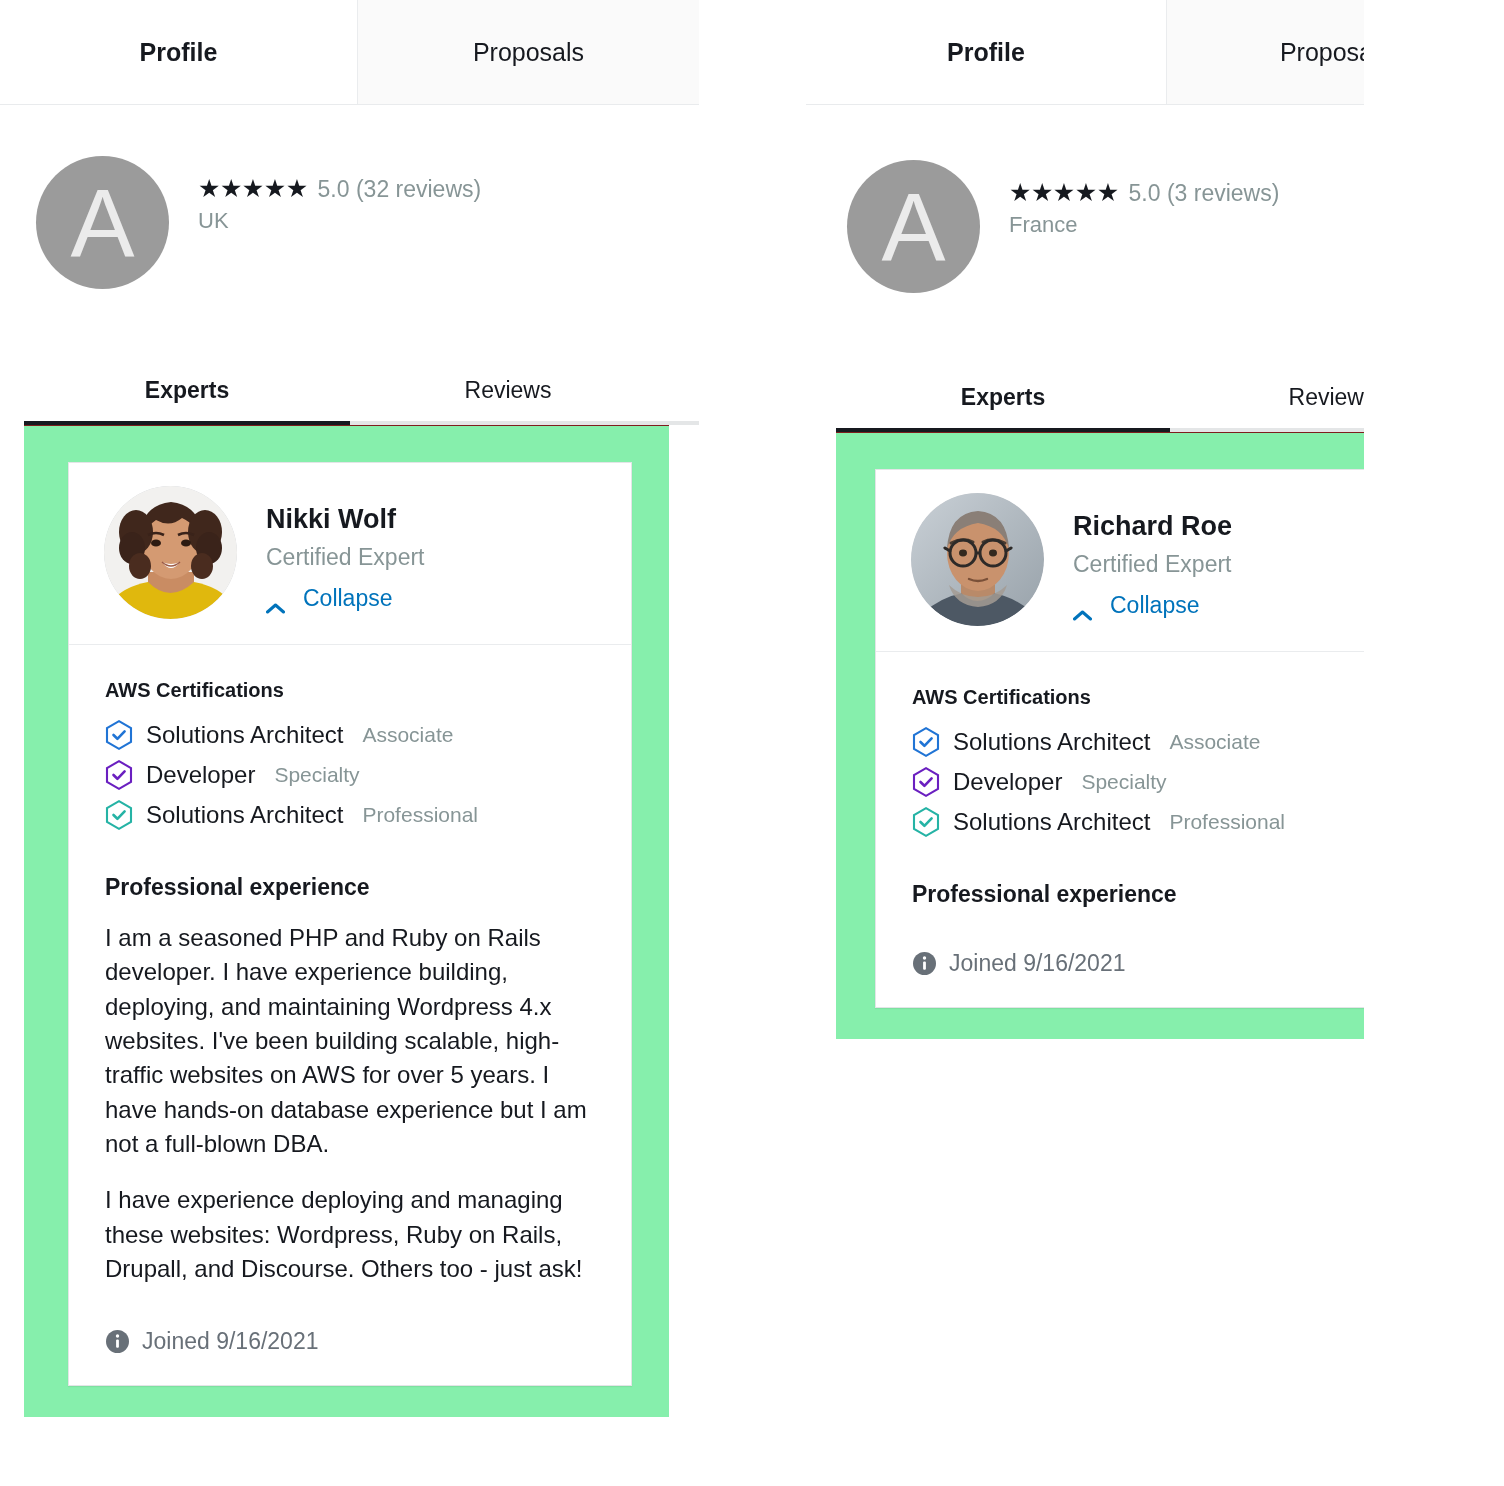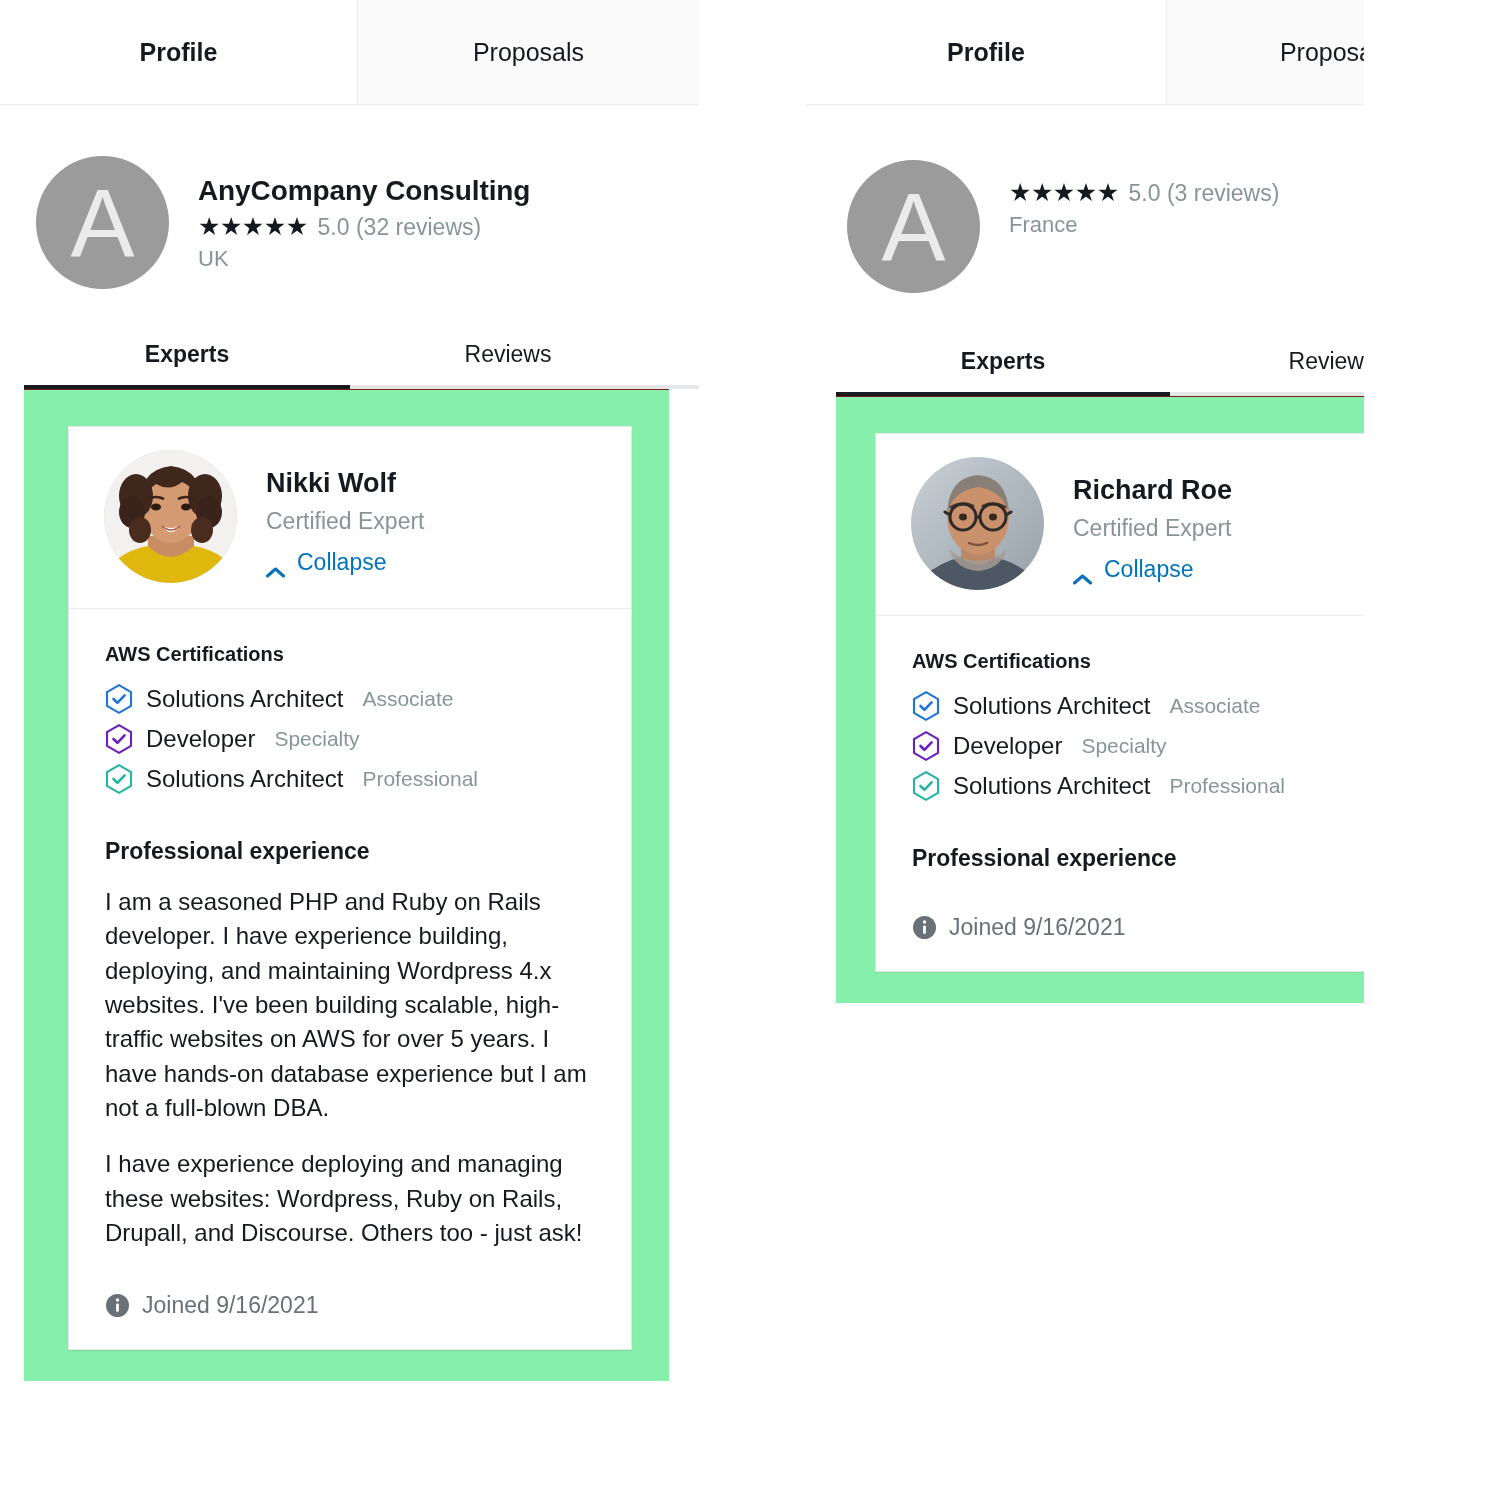--- a/index.html
+++ b/index.html
@@ -120,20 +120,21 @@
     position: relative;
   }
   .subtab {
     font-size: 23px;
     color: #16191f;
     padding: 0 0 17px 0;
     cursor: pointer;
     user-select: none;
     text-align: center;
     position: relative;
+    margin-top: 36px;
   }
   .subtab.active { font-weight: 700; }
   .subtab.inactive { font-weight: 400; }
   .panel-left .subtab.s1 { width: 326px; }
   .panel-left .subtab.s2 { width: 316px; }
   .panel-right .subtab.s1 { width: 334px; }
   .panel-right .subtab.s2 { width: 324px; }
   .subtabs-rule {
     height: 4px;
     background: #e4e6e7;
@@ -190,21 +191,21 @@
     margin: 0 0 9px 0;
   }
   .expert-role {
     font-size: 23px;
     color: #879596;
     margin-bottom: 14px;
   }
   .collapse-link {
     display: flex;
     align-items: center;
-    gap: 12px;
+    gap: 18px;
     color: #0073bb;
     font-size: 23px;
     cursor: pointer;
     user-select: none;
   }
   .chev {
     display: inline-block;
     width: 19px; height: 11px;
   }
 
@@ -267,21 +268,20 @@
       <div class="toptab t2 inactive">
         <span>Proposals</span>
       </div>
     </div>
 
     <div class="company">
       <div class="avatar-circle">
         <span>A</span>
       </div>
       <div class="company-info">
-        <div class="company-name">AnyCompany Consulting</div>
         <div class="rating-row">
           <span class="stars">★★★★★</span>
           <span class="rating-text">5.0 (32 reviews)</span>
         </div>
         <div class="company-loc">UK</div>
       </div>
     </div>
 
     <div class="subtabs-wrap">
       <div class="subtabs">

